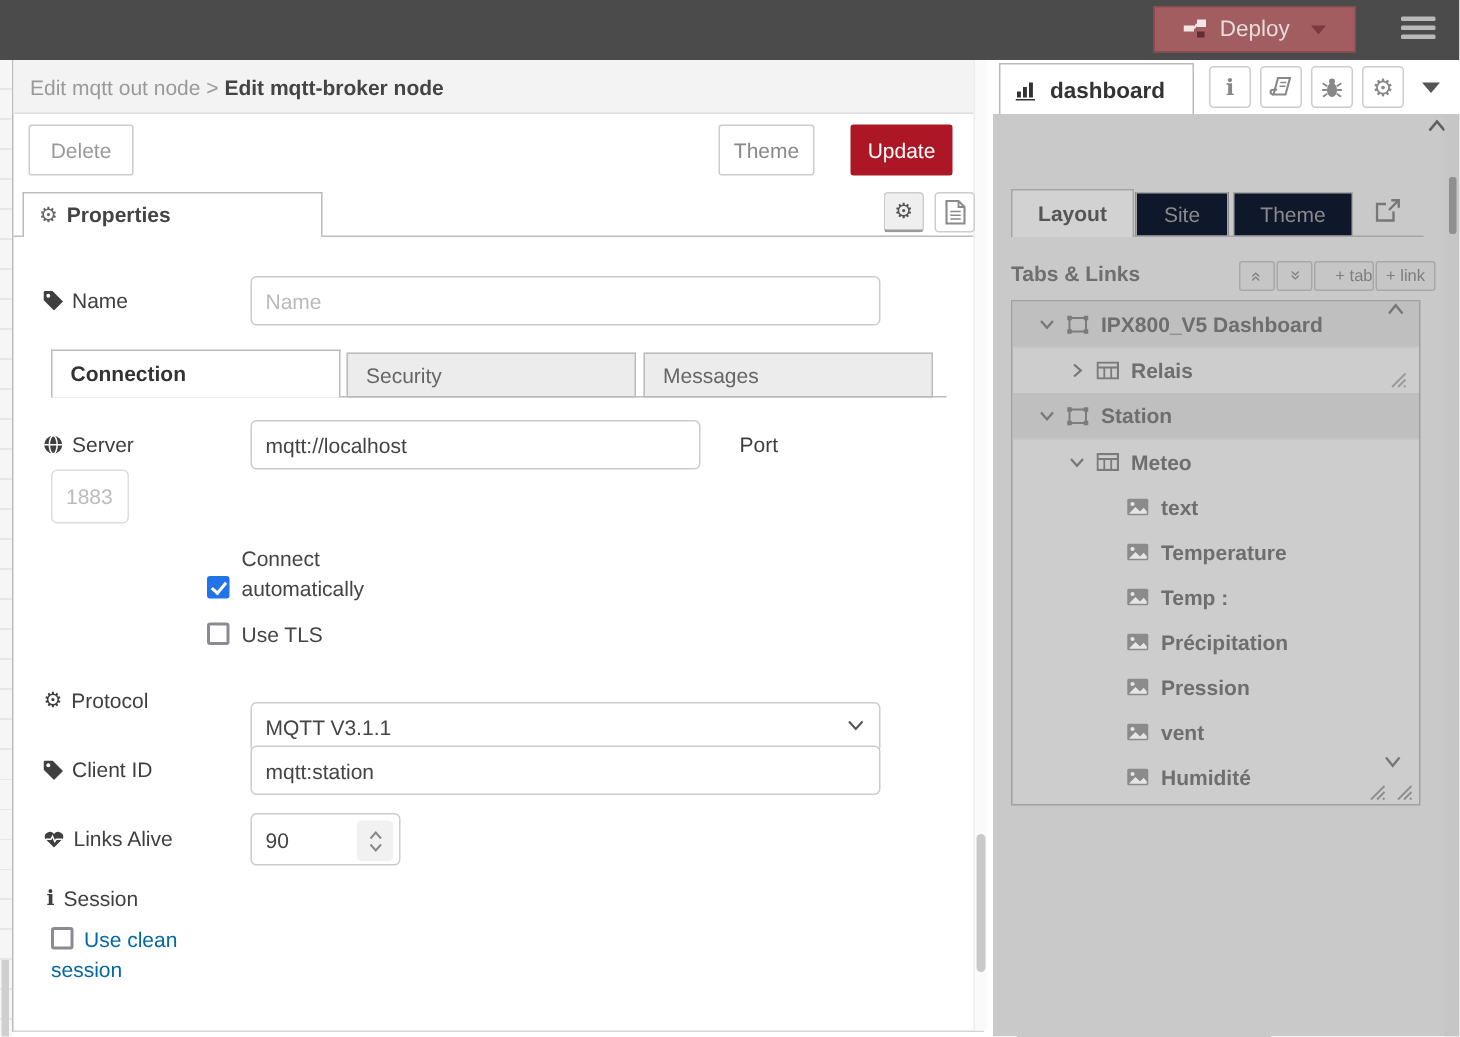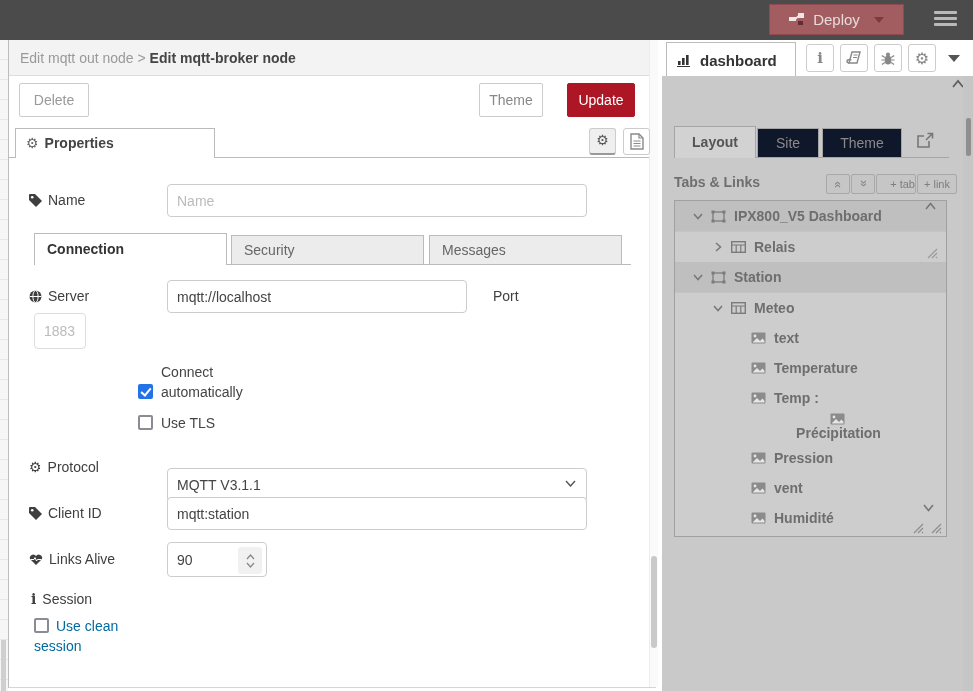--- a/index.html
+++ b/index.html
@@ -392,21 +392,21 @@
           <span class="tree-chevron"></span>
           <span class="tree-icon">
             <svg width="15" height="12" viewBox="0 0 15 12">
               <rect x="0.5" y="0.5" width="14" height="11" rx="1" fill="#8b8b8b"></rect>
               <circle cx="4" cy="4" r="1.4" fill="#e6e6e6"></circle>
               <path d="M2 10 L6 6 L9 9 L11.5 6.5 L13.5 9 V10.5 H2 z" fill="#e6e6e6"></path>
             </svg>
           </span>
           <span>Temp :</span>
         </div>
-        <div class="tree-row widget" style="padding-left: 56px; flex-direction: column;">
+        <div class="tree-row widget" style="padding-left: 56px;">
           <span class="tree-chevron"></span>
           <span class="tree-icon">
             <svg width="15" height="12" viewBox="0 0 15 12">
               <rect x="0.5" y="0.5" width="14" height="11" rx="1" fill="#8b8b8b"></rect>
               <circle cx="4" cy="4" r="1.4" fill="#e6e6e6"></circle>
               <path d="M2 10 L6 6 L9 9 L11.5 6.5 L13.5 9 V10.5 H2 z" fill="#e6e6e6"></path>
             </svg>
           </span>
           <span>Précipitation</span>
         </div>

